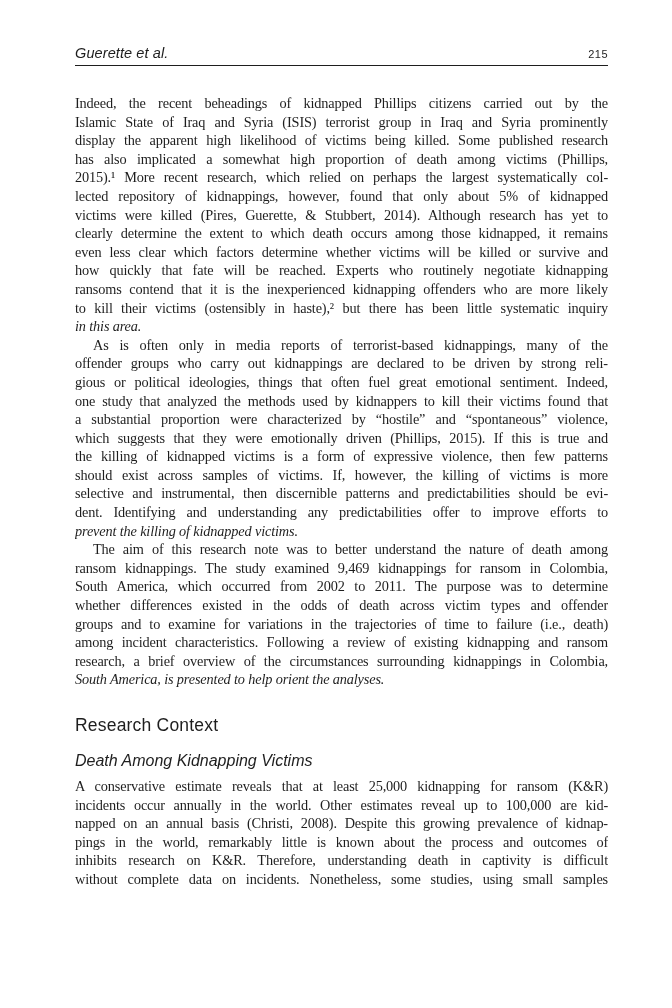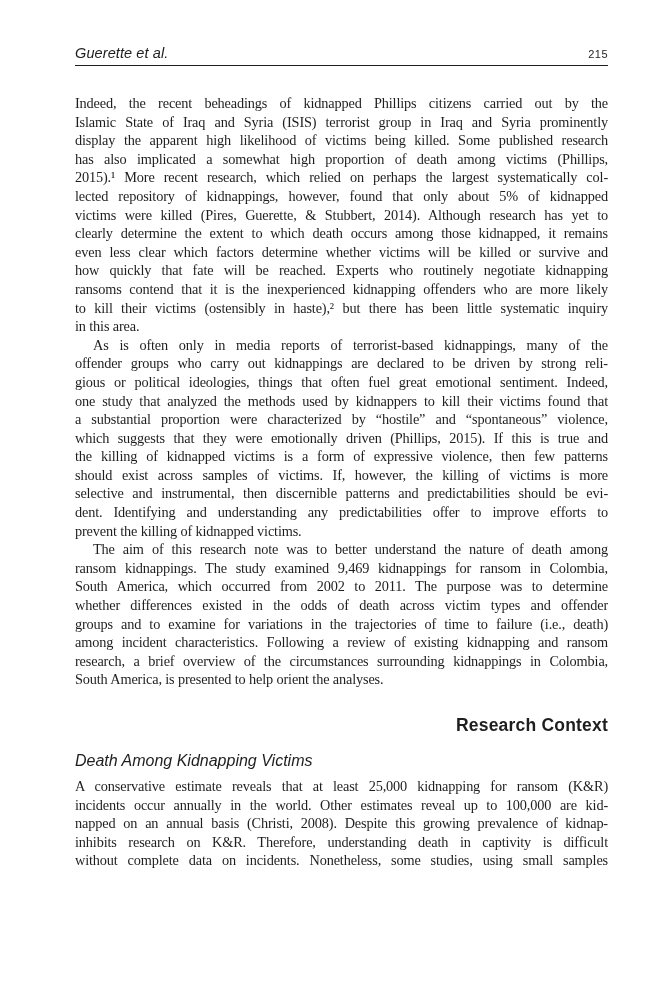--- a/index.html
+++ b/index.html
@@ -46,32 +46,32 @@
     line-height: 18.6px;
     font-size: 14.3px;
     letter-spacing: -0.15px;
     text-align: justify;
     text-align-last: justify;
     white-space: normal;
     overflow: hidden;
   }
   .line.last {
     text-align-last: left;
+    font-style: italic;
   }
   .paragraph.indent .line.first {
     text-indent: 18px;
   }
   .section-heading {
     font-family: "Liberation Sans", sans-serif;
-    font-weight: bold;
+    font-weight: normal;
     font-size: 17.5px;
     line-height: 21px;
     letter-spacing: 0.2px;
     margin-top: 26px;
-    text-align: right;
   }
   .subsection-heading {
     font-family: "Liberation Sans", sans-serif;
     font-style: italic;
     font-size: 16px;
     line-height: 21px;
     margin-top: 14px;
     margin-bottom: 6px;
   }
 </style>
@@ -121,17 +121,18 @@
         <div class="line">among incident characteristics. Following a review of existing kidnapping and ransom</div>
         <div class="line">research, a brief overview of the circumstances surrounding kidnappings in Colombia,</div>
         <div class="line last">South America, is presented to help orient the analyses.</div>
       </div>
       <div class="section-heading">Research Context</div>
       <div class="subsection-heading">Death Among Kidnapping Victims</div>
       <div class="paragraph">
         <div class="line first">A conservative estimate reveals that at least 25,000 kidnapping for ransom (K&amp;R)</div>
         <div class="line">incidents occur annually in the world. Other estimates reveal up to 100,000 are kid-</div>
         <div class="line">napped on an annual basis (Christi, 2008). Despite this growing prevalence of kidnap-</div>
+        <div class="line">pings in the world, remarkably little is known about the process and outcomes of</div>
         <div class="line">inhibits research on K&amp;R. Therefore, understanding death in captivity is difficult</div>
         <div class="line">without complete data on incidents. Nonetheless, some studies, using small samples</div>
       </div>
     </div>
 </div>
 
 </body></html>

